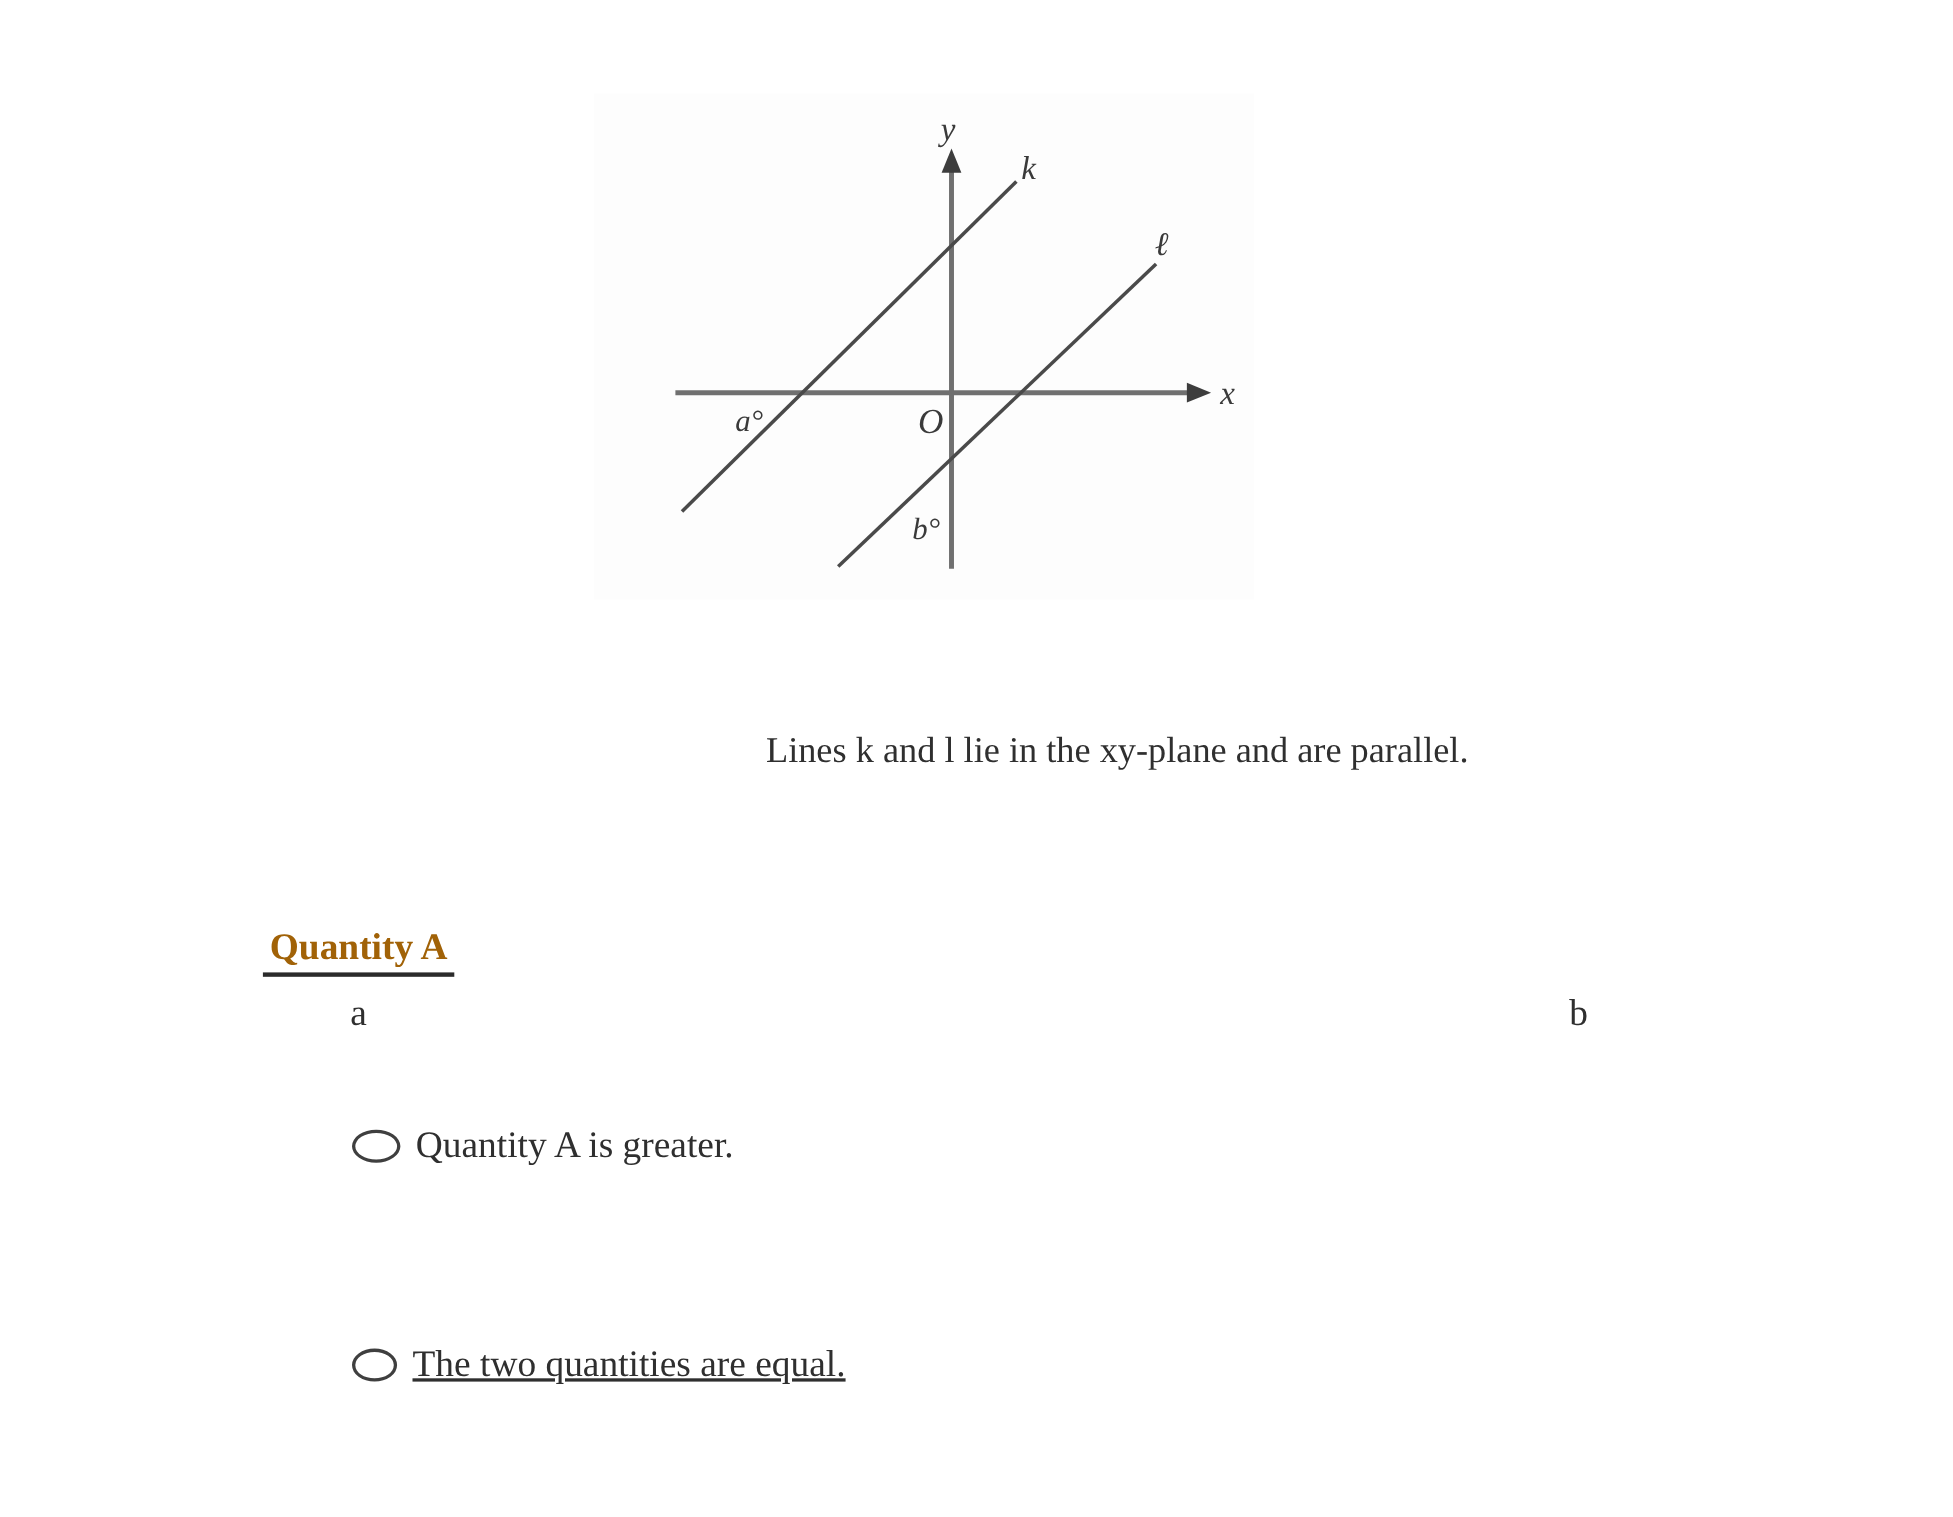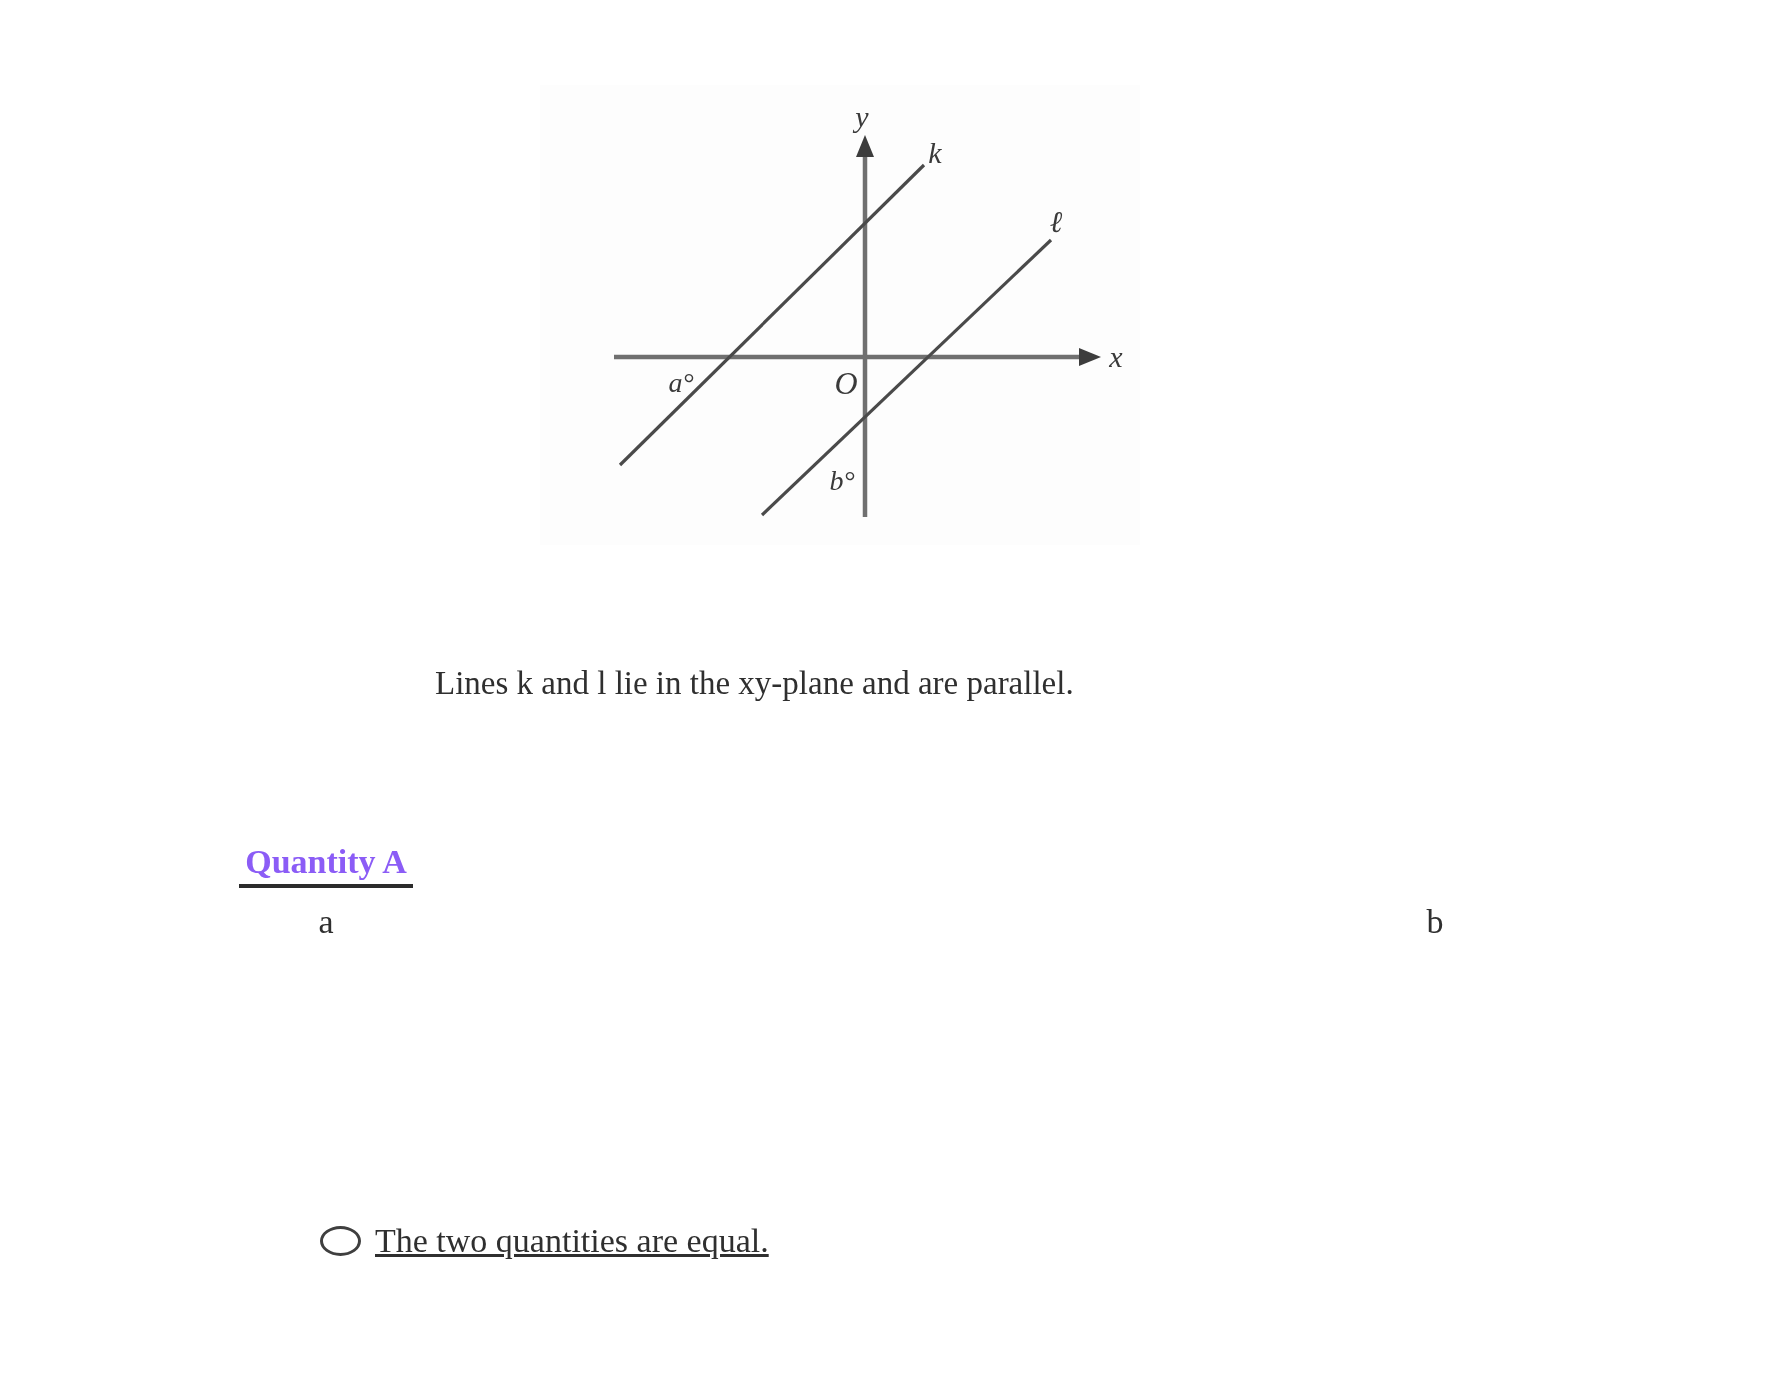--- a/index.html
+++ b/index.html
@@ -30,36 +30,36 @@
     fill: #3a3a3a;
   }
 
   
   .caption {
     position: absolute;
     left: 435px;
     top: 665px;
     width: 900px;
     margin: 0;
-    text-align: left;
+    text-align: right;
     font-size: 33px;
     color: #2f2f2f;
   }
 
   
   .col { position: absolute; width: 300px; text-align: center; }
   .col-a { left: 176px; }
   .col-b { left: 1285px; }
   .col-header-row { top: 843px; }
   .col-value-row  { top: 903px; }
   .col-header-text {
     display: inline-block;
     font-size: 34px;
     font-weight: bold;
-    color: #8b5cf6;
+    color: #a16207;
     border-bottom: 4px solid #2b2b2b;
     padding: 0 6px 3px 6px;
   }
   .col-value-text { font-size: 34px; color: #2f2f2f; }
 
   
   .option {
     position: absolute;
     left: 320px;
     height: 46px;
@@ -123,20 +123,24 @@
     <span class="col-header-text">Quantity A</span>
   </div>
   <div class="col col-a col-value-row">
     <span class="col-value-text">a</span>
   </div>
 
   <div class="col col-b col-value-row">
     <span class="col-value-text">b</span>
   </div>
 
+  <div class="option opt-1">
+    <span class="oval"></span>
+    <span class="option-label">Quantity A is greater.</span>
+  </div>
 
 
   <div class="option opt-3">
     <span class="oval"></span>
     <span class="option-label">The two quantities are equal.</span>
   </div>
 
 
 </div>
 

